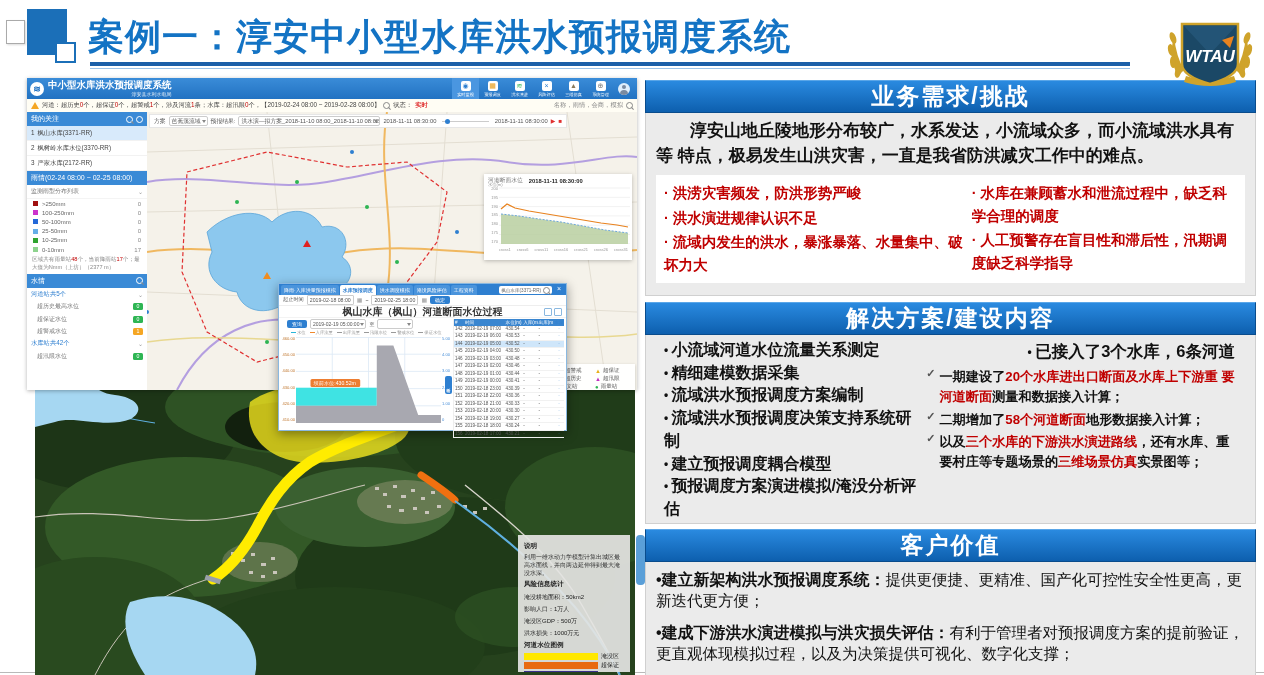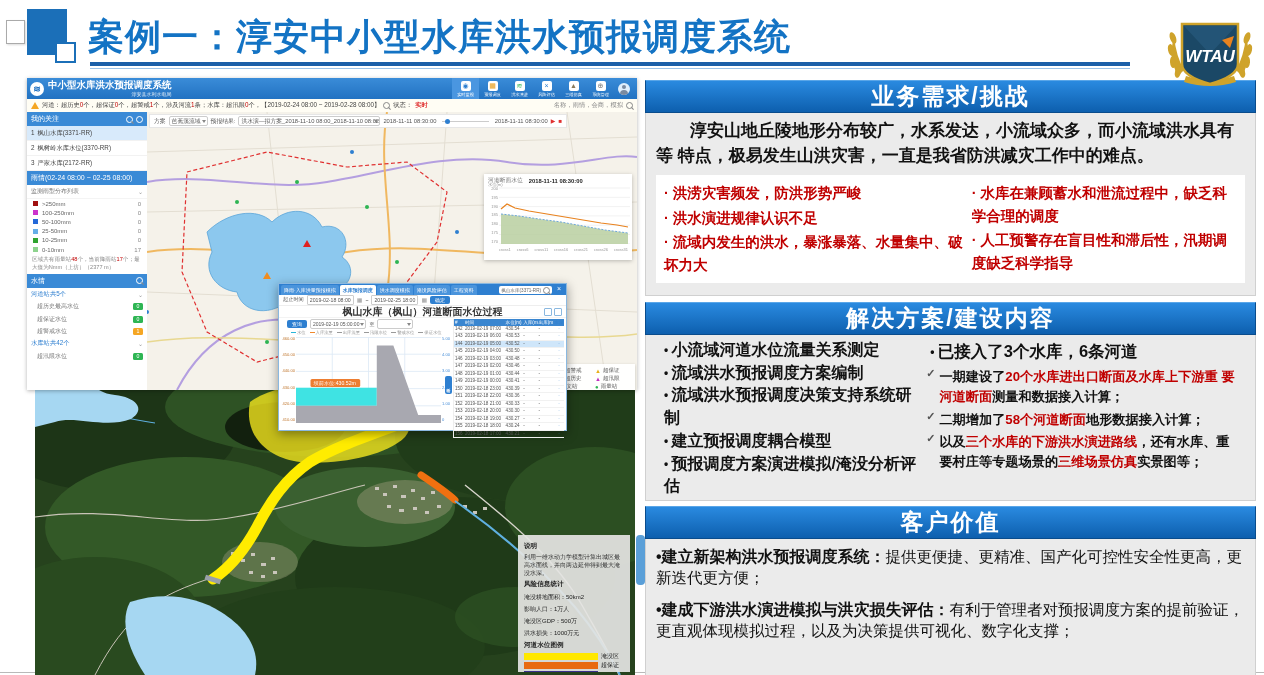--- a/index.html
+++ b/index.html
@@ -129,21 +129,21 @@
   .s1-body{flex:0 0 183px;padding:6px 10px 4px;}
   .s1-para{margin:0;font-size:17px;font-weight:bold;color:#111;line-height:1.45;text-indent:2em;}
   .redbox{background:#fff;margin-top:7px;padding:5px 8px;display:grid;grid-template-columns:53% 47%;column-gap:4px;}
   .redbox ul{margin:0;padding:0;list-style:none;}
   .redli{font-size:14.5px;font-weight:bold;color:#c00000;line-height:1.55;margin:2px 0;}
   .redli::before{content:"· ";}
   .s2-body{flex:0 0 165px;display:grid;grid-template-columns:46% 54%;padding:4px 20px 2px 6px;box-sizing:border-box;}
   .s2-left{margin:0;padding:0 0 0 12px;list-style:none;}
   .blackli{font-size:16px;font-weight:bold;color:#111;line-height:1.42;}
   .blackli::before{content:"•  ";font-size:12px;vertical-align:1px;}
-  .lead-li{font-size:16.5px;font-weight:bold;color:#111;margin:2px 0 4px 10px;}
+  .lead-li{font-size:16.5px;font-weight:bold;color:#111;margin:2px 0 4px 10px;text-align:right;}
   .lead-li::before{content:"•   ";font-size:12px;vertical-align:1px;}
   .check-row{display:flex;gap:4px;margin:1px 0 3px 6px;}
   .check-mark{color:#555;font-weight:bold;font-size:11px;flex:0 0 8px;}
   .check-mark::before{content:"\2713";}
   .check-text{font-size:13.2px;font-weight:bold;color:#111;line-height:1.5;}
   .s3-body{flex:1;padding:7px 10px 2px;}
   .s3-item{margin:0 0 10px;font-size:15.5px;color:#111;line-height:1.35;}
   .s3-item b{font-size:16px;}
   .bottom-line{position:absolute;left:0;right:0;bottom:2px;height:1px;background:#b9b9b9;}
 </style>
@@ -791,20 +791,21 @@
           </ul>
       </div>
     </div>
 
     <div class="gap6"></div>
     <div class="sec-head">解决方案/建设内容</div>
     <div class="sec-body s2-body">
       <ul class="s2-left">
 
       <li class="blackli"><span>小流域河道水位流量关系测定</span></li>
+          <li class="blackli"><span>精细建模数据采集</span></li>
           <li class="blackli"><span>流域洪水预报调度方案编制</span></li>
           <li class="blackli"><span>流域洪水预报调度决策支持系统研制</span></li>
           <li class="blackli"><span>建立预报调度耦合模型</span></li>
           <li class="blackli"><span>预报调度方案演进模拟/淹没分析评估</span></li>
         </ul>
       <div class="s2-right">
         <div class="lead-li"><span>已接入了3个水库，6条河道</span></div>
         <div>
 
         <div class="check-row">

